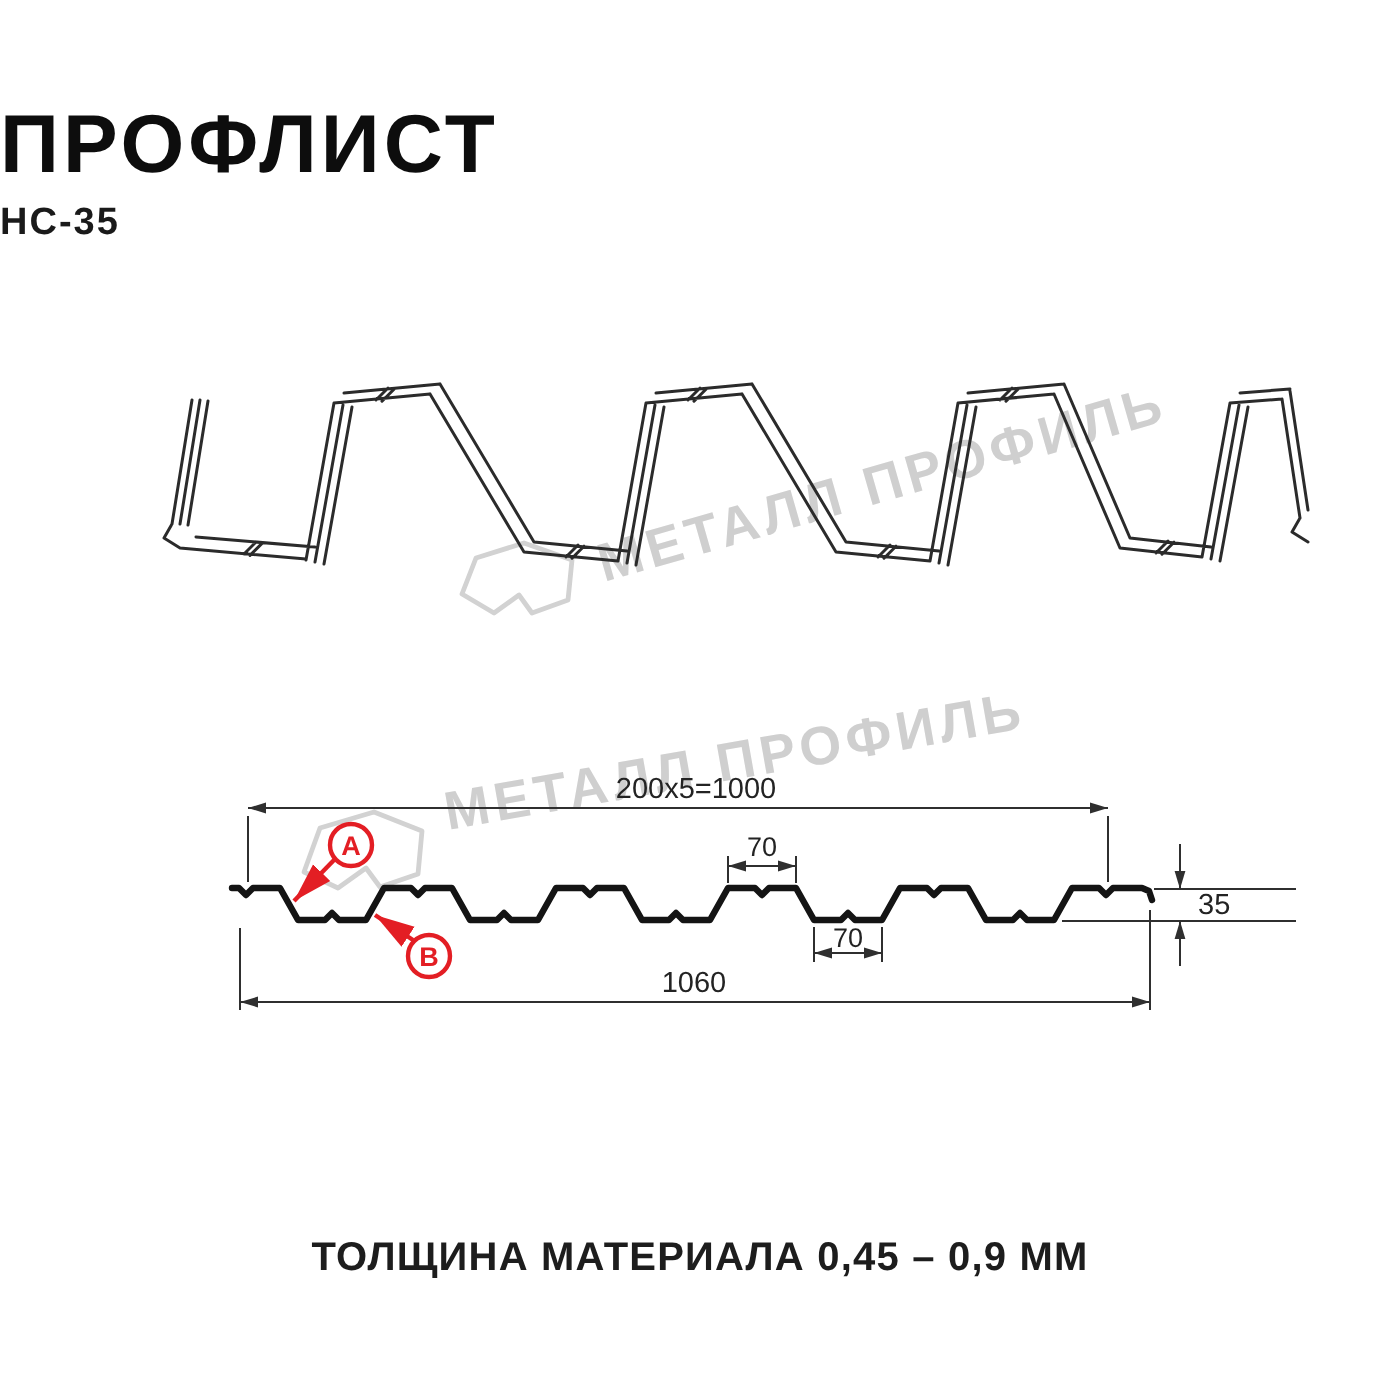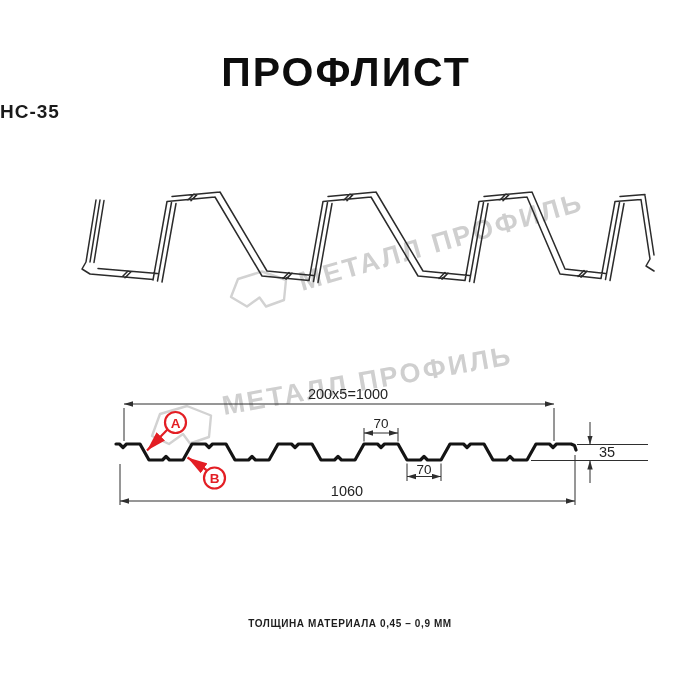--- a/index.html
+++ b/index.html
@@ -1,30 +1,30 @@
 <!DOCTYPE html>
 <html><head>
 <meta charset="utf-8">
 <style>
   html,body{margin:0;padding:0;}
   body{
     width:700px;height:700px;background:#ffffff;position:relative;overflow:hidden;
     font-family:"Liberation Sans","DejaVu Sans",sans-serif;
   }
   .page-title{
-    position:absolute;top:49px;left:0;width:692px;text-align:center;
+    position:absolute;top:49px;left:0;width:692px;
     font-size:41px;font-weight:700;letter-spacing:2px;color:#0d0d0d;
   }
   .page-subtitle{
     position:absolute;top:101px;left:0;width:700px;
     font-size:19px;font-weight:700;letter-spacing:1px;color:#1a1a1a;
   }
   .page-footer{
     position:absolute;top:618px;left:0;width:700px;text-align:center;
-    font-size:10px;font-weight:600;letter-spacing:0.6px;color:#1d1d1d;
+    font-size:20px;font-weight:600;letter-spacing:0.6px;color:#1d1d1d;
   }
   svg.drawing{position:absolute;top:0;left:0;}
   .wm-text{fill:#cfcfcf;font-size:27px;font-weight:700;letter-spacing:2.5px;}
   .wm-logo{fill:none;stroke:#d2d2d2;stroke-width:2.4;stroke-linejoin:round;}
   .sheet3d{fill:none;stroke:#2b2b2b;stroke-width:1.5;stroke-linecap:round;stroke-linejoin:round;}
   .profile2d{fill:none;stroke:#141414;stroke-width:3.2;stroke-linecap:round;stroke-linejoin:round;}
   .dim{stroke:#2f2f2f;stroke-width:1;fill:none;}
   .dim-label{fill:#232323;font-size:14.5px;font-weight:400;}
   .dim-label-small{fill:#232323;font-size:13.5px;}
   .red-annot{stroke:#e31e24;stroke-width:2.2;fill:none;}

